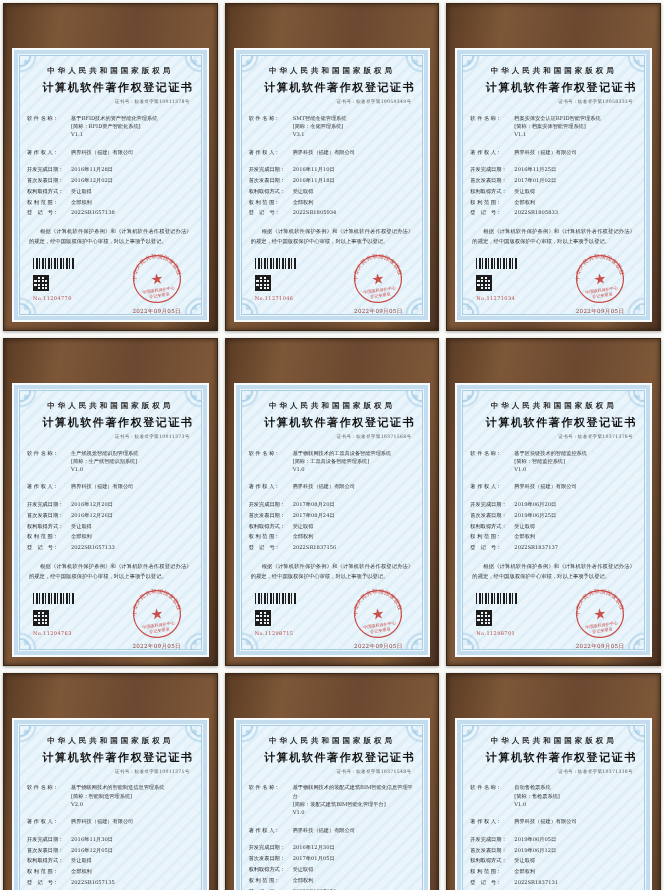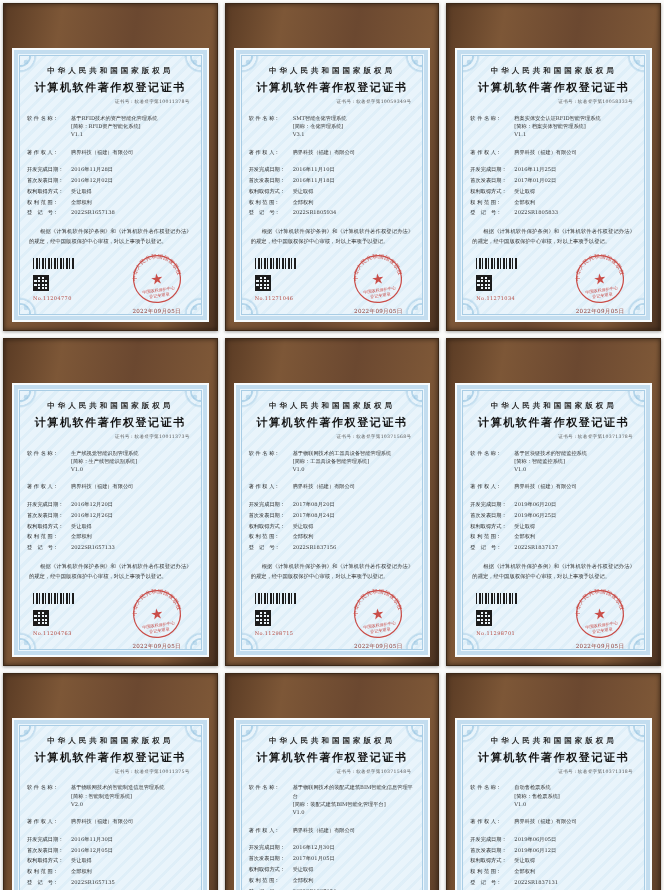--- a/index.html
+++ b/index.html
@@ -17,21 +17,21 @@
   .corner{position:absolute;width:26px;height:26px;pointer-events:none;opacity:.8;
         background:
           radial-gradient(circle at 0 0,transparent 9px,rgba(134,186,219,.65) 9.5px 10.5px,transparent 11.5px),
           radial-gradient(circle at 0 0,transparent 14px,rgba(134,186,219,.45) 14.5px 15.5px,transparent 17px),
           radial-gradient(circle at 6px 6px,rgba(134,186,219,.5) 0 2px,transparent 2.6px);}
   .corner.tl{top:8px;left:8px;}
   .corner.tr{top:8px;right:8px;transform:rotate(90deg);}
   .corner.br{bottom:8px;right:8px;transform:rotate(180deg);}
   .corner.bl{bottom:8px;left:8px;transform:rotate(270deg);}
   .authority{text-align:center;font-size:7.5px;font-weight:600;letter-spacing:3px;color:#2c2c2c;margin-top:4px;}
-  .title{text-align:center;font-size:11px;font-weight:bold;letter-spacing:1.6px;color:#151515;margin-top:4px;}
+  .title{text-align:right;font-size:11px;font-weight:bold;letter-spacing:1.6px;color:#151515;margin-top:4px;}
   .certno{text-align:right;font-size:4.6px;color:#555;margin:4px 4px 0 0;letter-spacing:.3px;}
   .fields{margin-top:7px;}
   .row{display:flex;font-size:5.2px;color:#333;line-height:1.6;margin-top:2.6px;}
   .row .lbl{flex:none;width:44px;color:#222;}
   .row .val{flex:1;word-break:break-all;}
   .name-lines span{display:block;}
   .row.gap{margin-top:9px;}
   .statement{font-size:5.3px;color:#333;line-height:1.9;text-align:justify;text-indent:11px;
         margin:9px 2px 0 2px;}
   .bottom{position:relative;flex:1;margin-top:6px;min-height:62px;}

